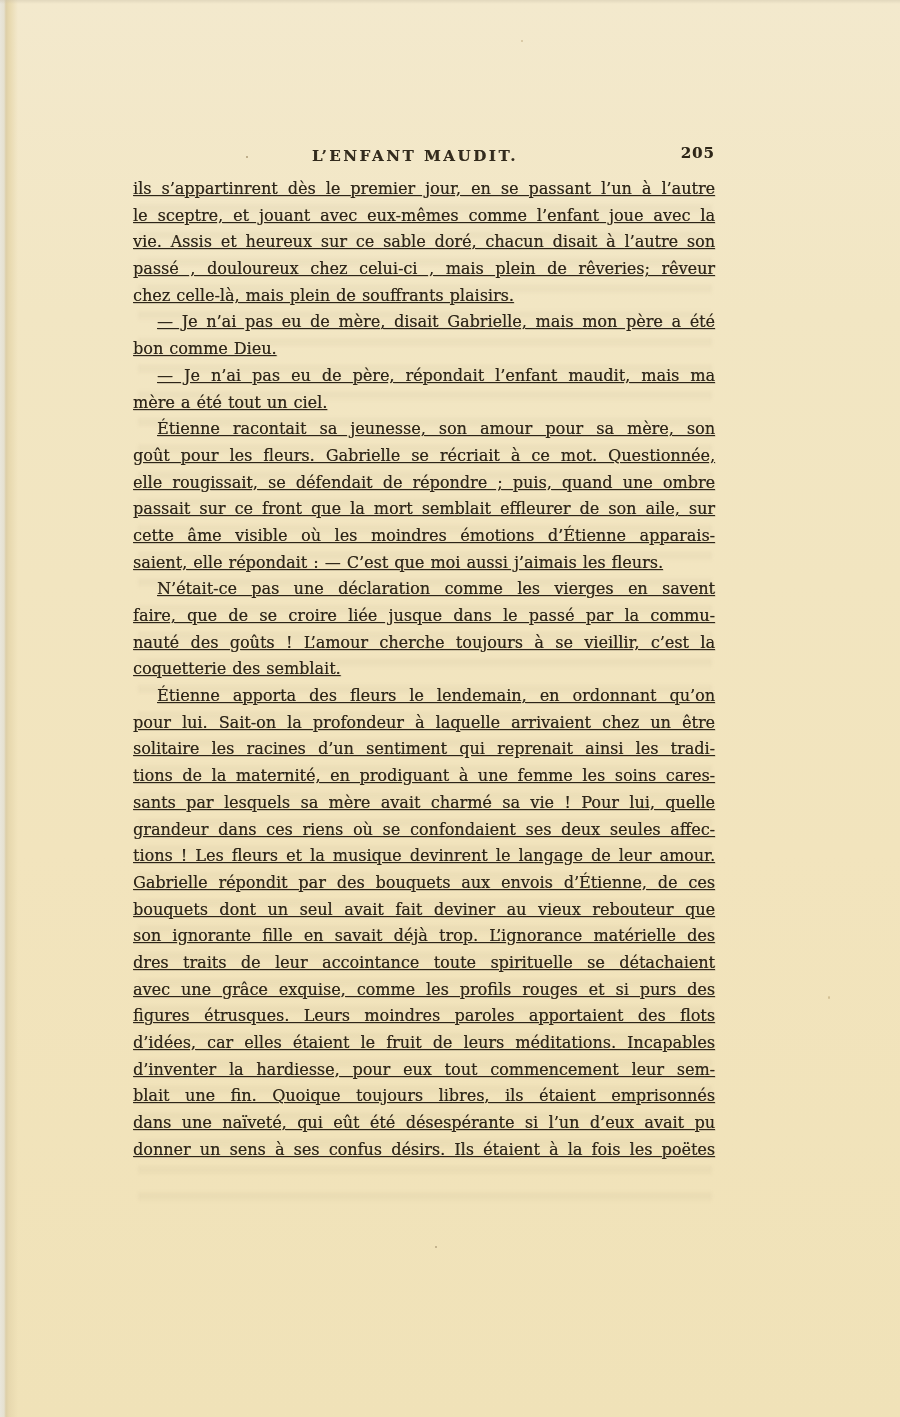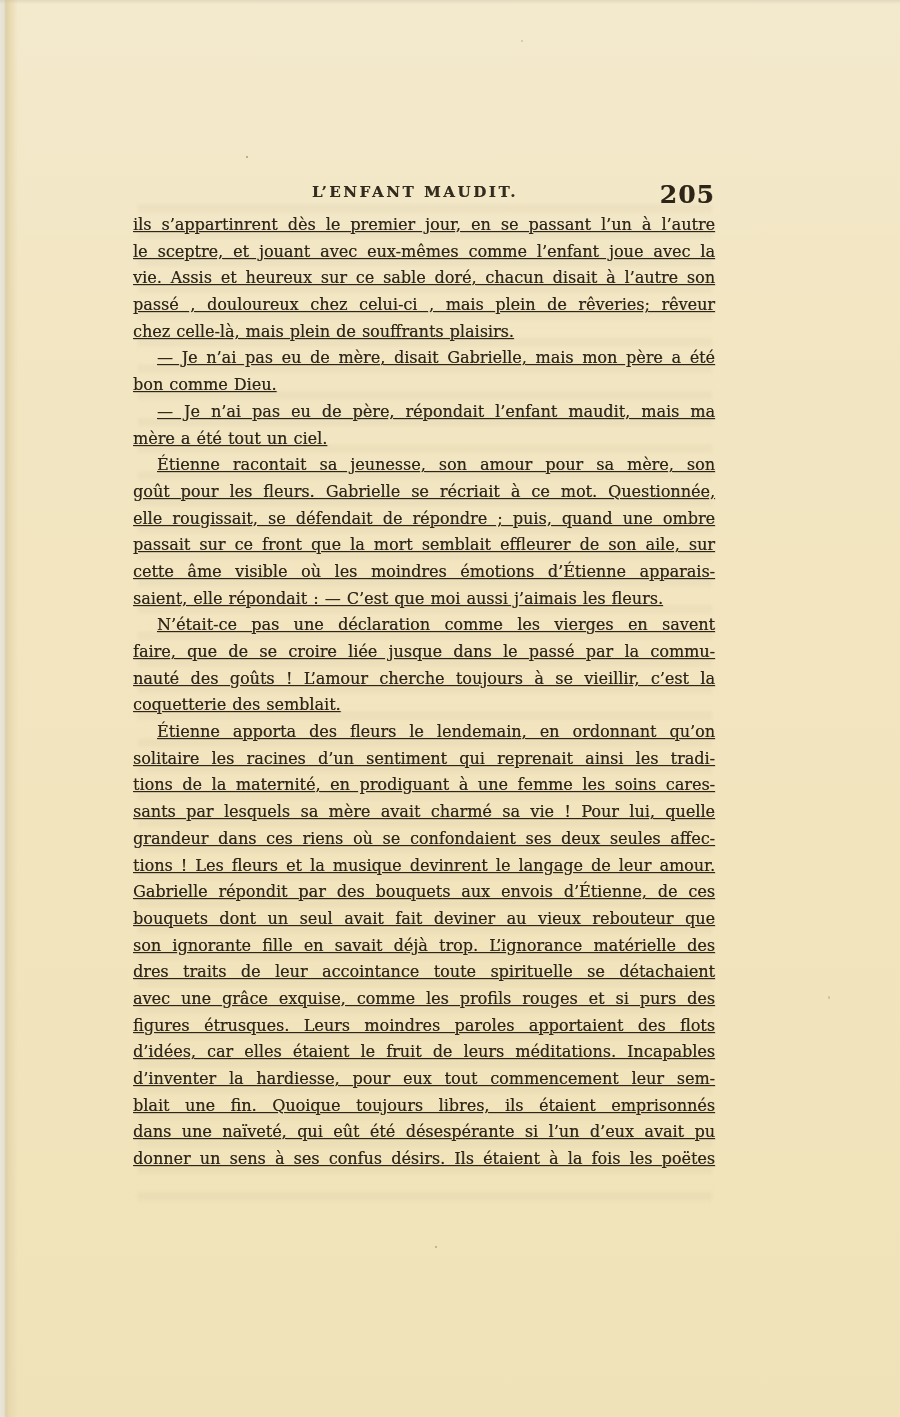--- a/index.html
+++ b/index.html
@@ -32,21 +32,20 @@
     position: absolute;
     left: 0; right: 0; top: 0;
     height: 4px;
     background: linear-gradient(180deg, rgba(205,195,170,0.45), rgba(205,195,170,0));
   }
   .text-block {
     position: absolute;
     left: 133px;
     top: 147px;
     width: 582px;
-    margin-top: 36px;
   }
   .page-header {
     position: relative;
     height: 20px;
     margin-bottom: 9px;
   }
   .running-title {
     position: absolute;
     left: 0; right: 18px;
     text-align: center;
@@ -54,21 +53,21 @@
     font-weight: 700;
     letter-spacing: 2.6px;
     color: #332b1d;
     text-shadow: 0.3px 0.3px 0.4px rgba(51,43,29,0.55);
     white-space: nowrap;
   }
   .page-number {
     position: absolute;
     right: 0;
     top: -3px;
-    font-size: 25px;
+    font-size: 15px;
     font-weight: 700;
     letter-spacing: 1px;
     color: #2d2518;
     text-shadow: 0.3px 0.3px 0.4px rgba(45,37,24,0.5);
   }
   .page-body {
     font-size: 16px;
     line-height: 26.7px;
     text-shadow: 0.35px 0.35px 0.45px rgba(45,37,24,0.55);
     word-spacing: 1px;
@@ -153,20 +152,21 @@
           <div class="line last">saient, elle répondait : — C’est que moi aussi j’aimais les fleurs.</div>
         </div>
         <div class="paragraph">
           <div class="line indent">N’était-ce pas une déclaration comme les vierges en savent</div>
           <div class="line">faire, que de se croire liée jusque dans le passé par la commu-</div>
           <div class="line">nauté des goûts ! L’amour cherche toujours à se vieillir, c’est la</div>
           <div class="line last">coquetterie des semblait.</div>
         </div>
         <div class="paragraph">
           <div class="line indent">Étienne apporta des fleurs le lendemain, en ordonnant qu’on</div>
+          <div class="line">pour lui. Sait-on la profondeur à laquelle arrivaient chez un être</div>
           <div class="line">solitaire les racines d’un sentiment qui reprenait ainsi les tradi-</div>
           <div class="line">tions de la maternité, en prodiguant à une femme les soins cares-</div>
           <div class="line">sants par lesquels sa mère avait charmé sa vie ! Pour lui, quelle</div>
           <div class="line">grandeur dans ces riens où se confondaient ses deux seules affec-</div>
           <div class="line">tions ! Les fleurs et la musique devinrent le langage de leur amour.</div>
           <div class="line">Gabrielle répondit par des bouquets aux envois d’Étienne, de ces</div>
           <div class="line">bouquets dont un seul avait fait deviner au vieux rebouteur que</div>
           <div class="line">son ignorante fille en savait déjà trop. L’ignorance matérielle des</div>
           <div class="line">dres traits de leur accointance toute spirituelle se détachaient</div>
           <div class="line">avec une grâce exquise, comme les profils rouges et si purs des</div>

